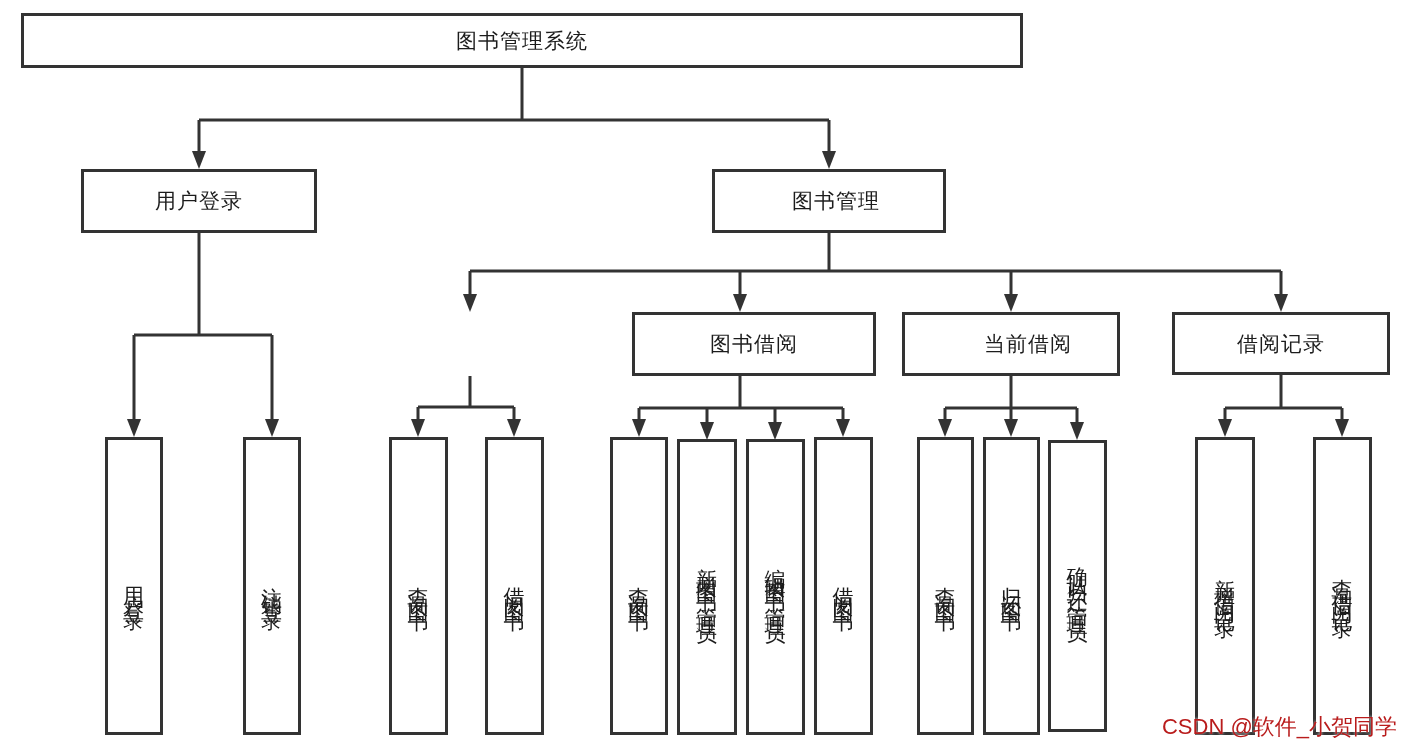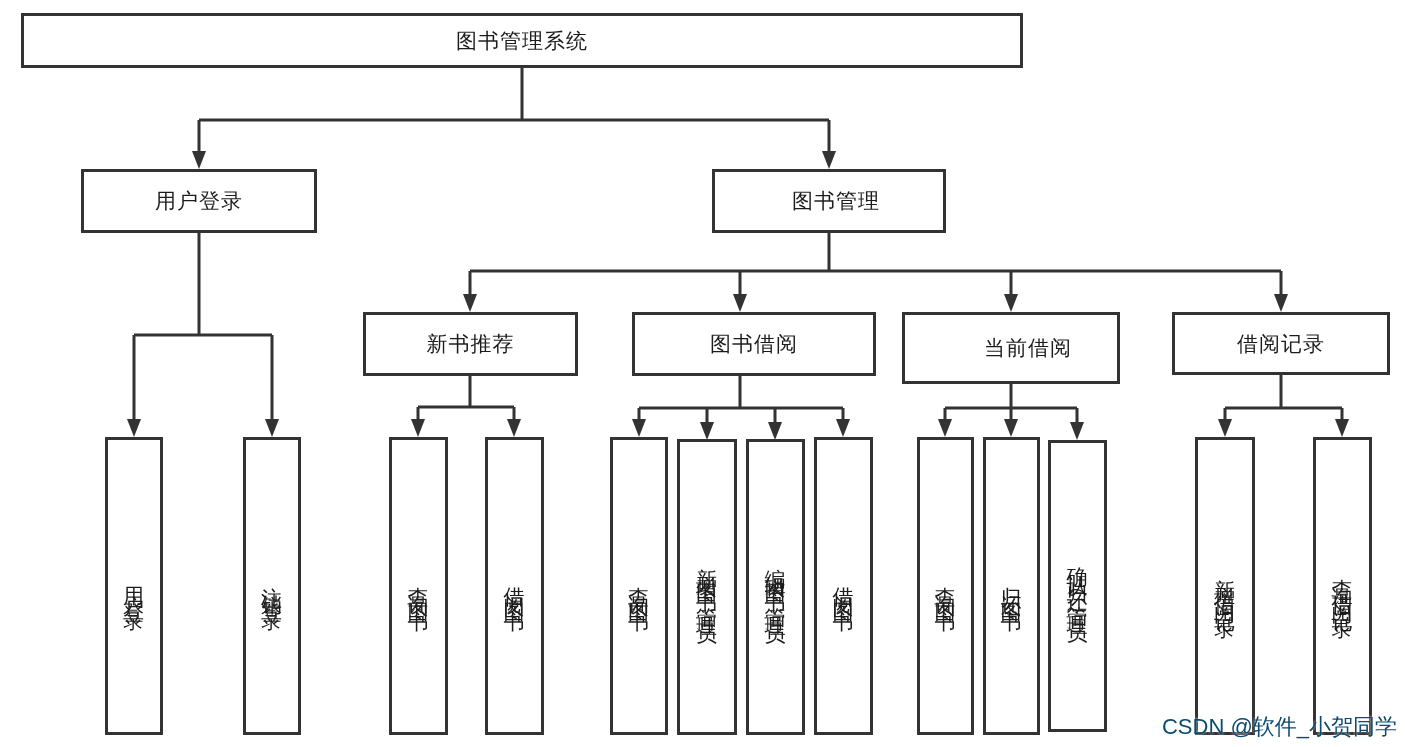--- a/index.html
+++ b/index.html
@@ -34,21 +34,21 @@
     font-size: 21px;
     color: #1c1c1c;
     letter-spacing: 8px;
     line-height: 1;
   }
   #watermark {
     position: absolute;
     top: 712px;
     right: 8px;
     font-size: 22px;
-    color: #0c4a6e;
+    color: #b91c1c;
     z-index: 5;
     white-space: nowrap;
     text-shadow: 0 0 3px rgba(255,255,255,0.9);
   }
 </style>
 </head>
 <body>
 
 <div id="stage">
 
@@ -96,27 +96,24 @@
     <span class="h-label">图书管理系统</span>
   </div>
 
   <div class="node" style="left:81px; top:169px; width:236px; height:64px;">
     <span class="h-label">用户登录</span>
   </div>
   <div class="node" style="left:712px; top:169px; width:234px; height:64px;padding-left:14px;">
     <span class="h-label">图书管理</span>
   </div>
 
-  <div class="node" style="left:363px; top:312px; width:215px; height:64px;">
-    <span class="h-label">新书推荐</span>
-  </div>
   <div class="node" style="left:632px; top:312px; width:244px; height:64px;">
     <span class="h-label">图书借阅</span>
   </div>
-  <div class="node" style="left:902px; top:312px; width:218px; height:72px;padding-left:34px;">
+  <div class="node" style="left:902px; top:312px; width:218px; height:64px;padding-left:34px;">
     <span class="h-label">当前借阅</span>
   </div>
   <div class="node" style="left:1172px; top:312px; width:218px; height:63px;">
     <span class="h-label">借阅记录</span>
   </div>
 
   <div class="node" style="left:105px; top:437px; width:58px; height:298px;">
     <span class="v-label">用户登录</span>
   </div>
   <div class="node" style="left:243px; top:437px; width:58px; height:298px;">

